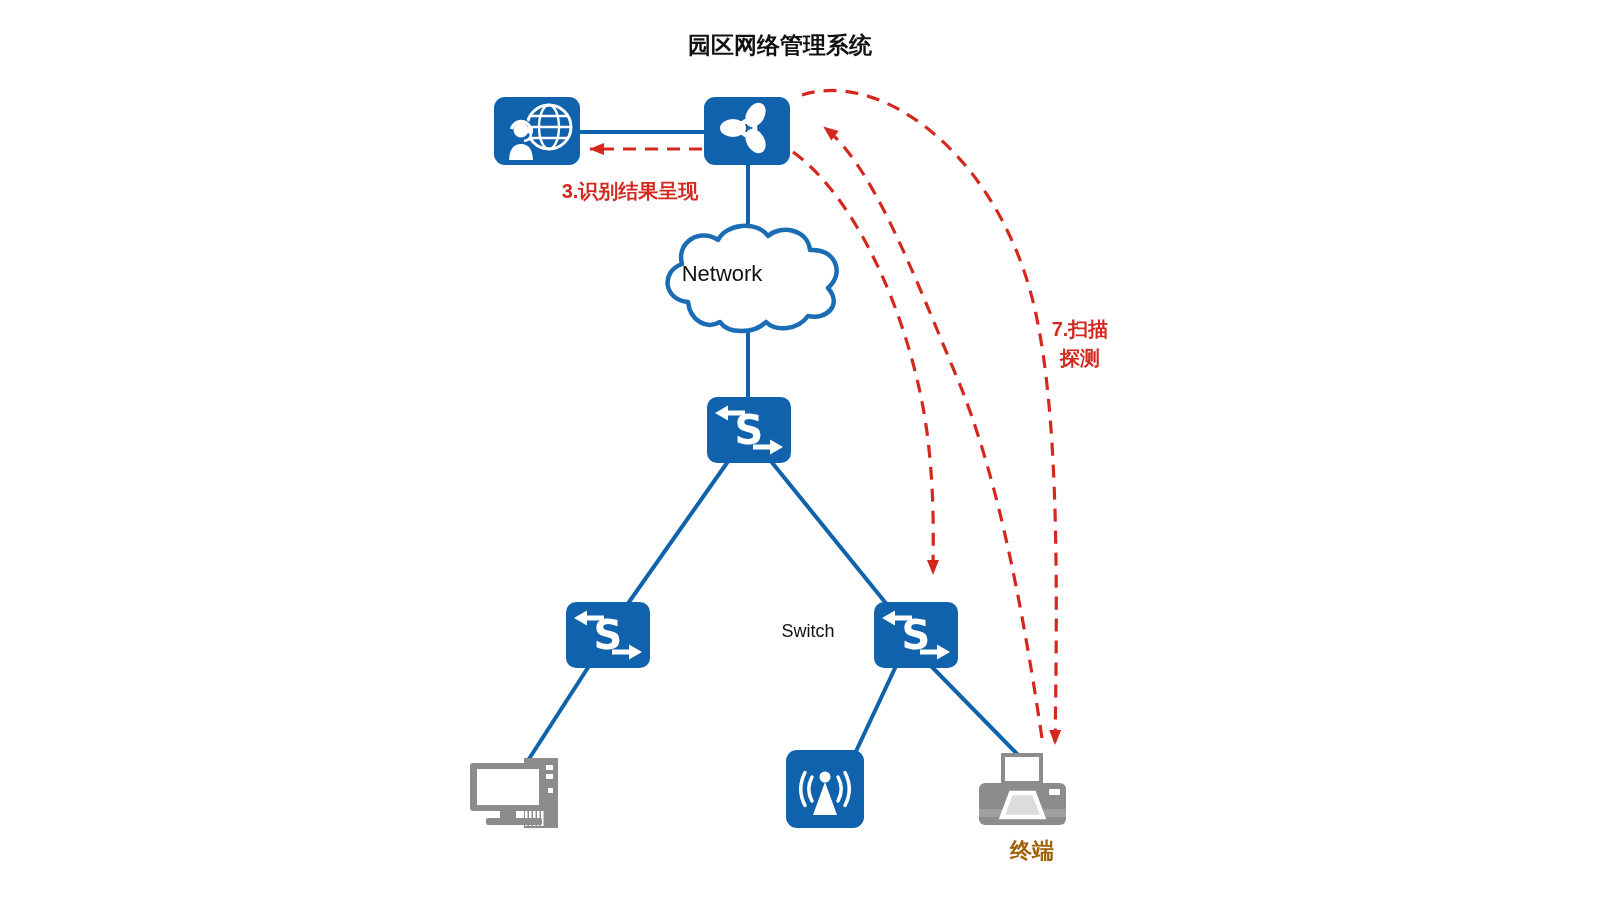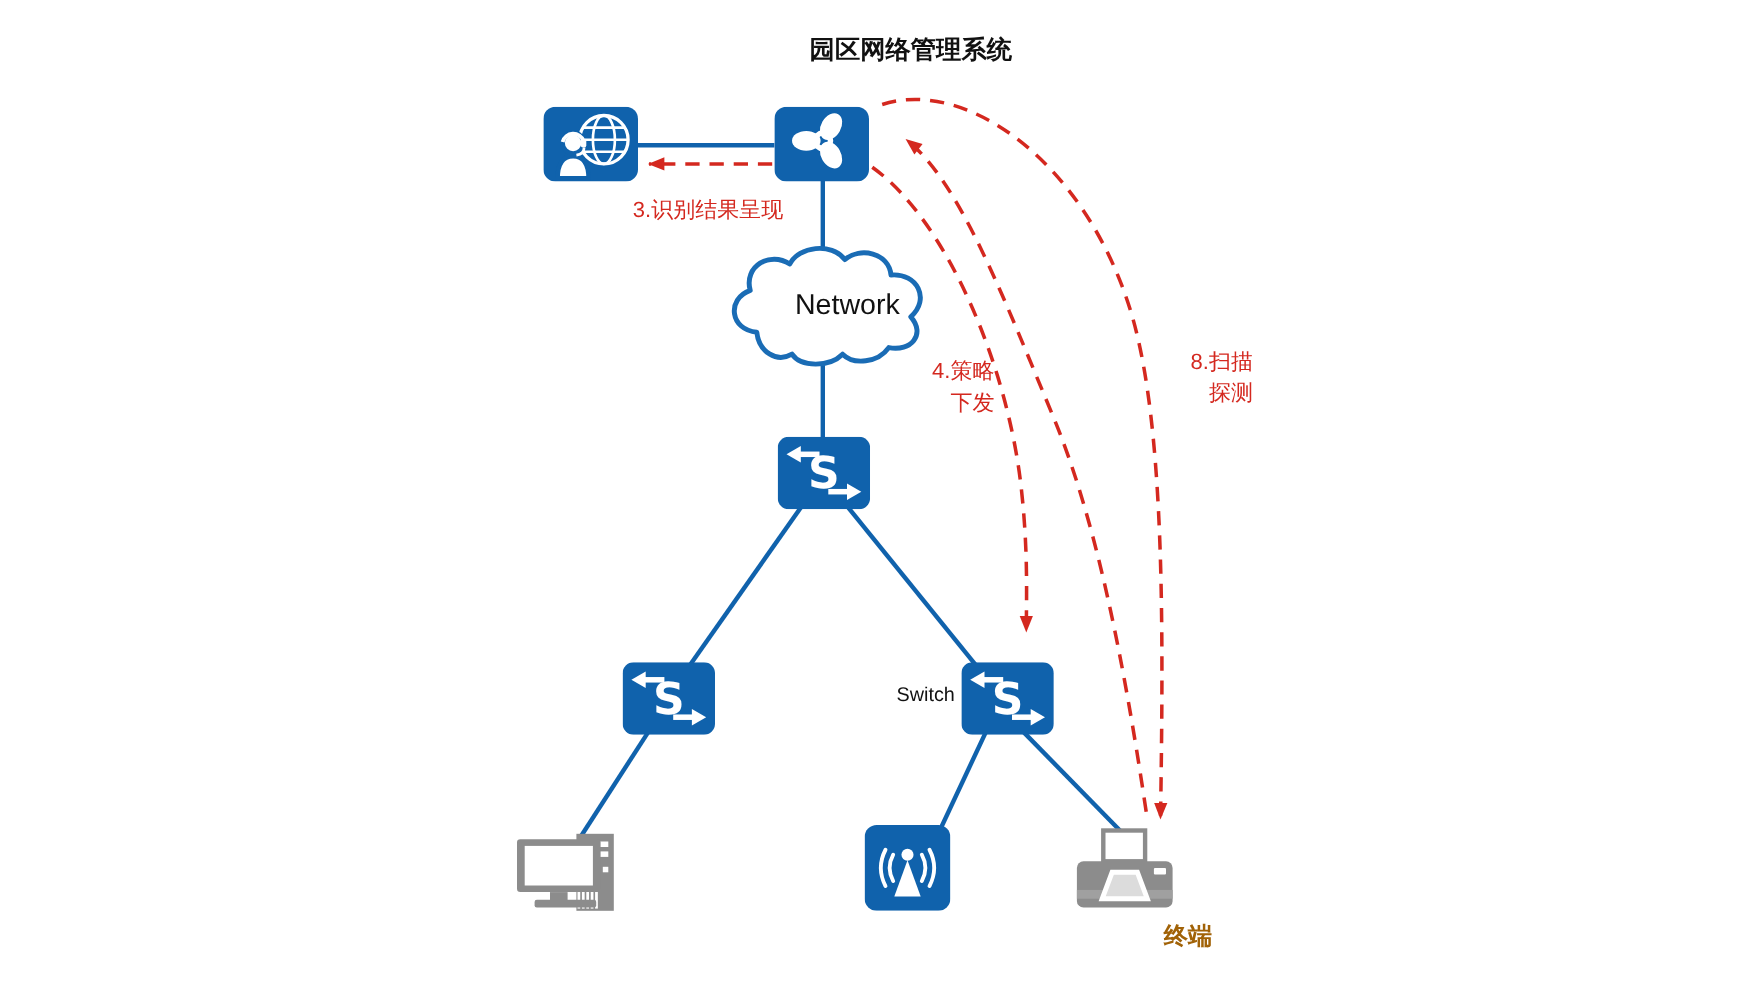--- a/index.html
+++ b/index.html
@@ -3,26 +3,26 @@
 <meta charset="utf-8">
 <style>
   html,body{margin:0;padding:0;background:#fff;}
   #canvas{
     position:relative;width:1600px;height:900px;background:#ffffff;
     overflow:hidden;font-family:"Liberation Sans",sans-serif;
   }
   #connector-layer{position:absolute;left:0;top:0;width:1600px;height:900px;}
   .node{position:absolute;}
   .node svg{display:block;}
-  .lbl{position:absolute;text-align:right;}
+  .lbl{position:absolute;text-align:center;}
   .title-lbl{left:640px;top:30px;width:280px;font-size:23px;font-weight:bold;color:#111;}
-  .net-lbl{left:698px;top:261px;width:120px;font-size:26px;color:#111;}
+  .net-lbl{left:662px;top:261px;width:120px;font-size:22px;color:#111;}
   .switch-lbl{left:748px;top:621px;width:120px;font-size:18px;color:#111;}
   .terminal-lbl{left:962px;top:836px;width:140px;font-size:22px;font-weight:bold;color:#a16207;}
-  .step-lbl{font-size:20px;font-weight:normal;color:#d4281f;white-space:pre-line;line-height:29px;}
+  .step-lbl{font-size:20px;font-weight:bold;color:#d4281f;white-space:pre-line;line-height:29px;}
   .step3-lbl{left:548px;top:177px;width:164px;}
   .step4-lbl{left:786px;top:324px;width:118px;}
   .step2-lbl{left:922px;top:315px;width:118px;}
   .step1-lbl{left:1021px;top:315px;width:118px;}
   .n-admin{left:494px;top:97px;}
   .n-controller{left:704px;top:97px;}
   .n-core-switch{left:707px;top:397px;}
   .n-left-switch{left:566px;top:602px;}
   .n-right-switch{left:874px;top:602px;}
   .n-pc{left:462px;top:748px;}
@@ -93,23 +93,21 @@
         <ellipse transform="rotate(270)" cx="0" cy="-15" rx="9" ry="13" fill="#fff"></ellipse>
         <circle r="7" fill="none" stroke="#fff" stroke-width="5"></circle>
       </g>
     </svg>
   </div>
 
   <div class="lbl step-lbl step3-lbl">3.识别结果呈现</div>
 
   <div class="lbl net-lbl">Network</div>
 
-  <div class="lbl step-lbl step4-lbl">4.策略
-下发</div>
-  <div class="lbl step-lbl step1-lbl">8.扫描
+  <div class="lbl step-lbl step1-lbl">7.扫描
 探测</div>
 
   <div class="node n-core-switch">
     <svg width="84" height="66" viewBox="0 0 84 66">
       <rect width="84" height="66" rx="10" fill="#1062ac"></rect>
       <text x="42" y="47" font-size="40" font-weight="bold" fill="#fff" text-anchor="middle" font-family="DejaVu Sans, sans-serif">S</text>
       <g fill="#fff">
         <rect x="18" y="13.5" width="20" height="5"></rect>
         <polygon points="8,16 21,8.5 21,23.5"></polygon>
         <rect x="46" y="47.5" width="20" height="5"></rect>

